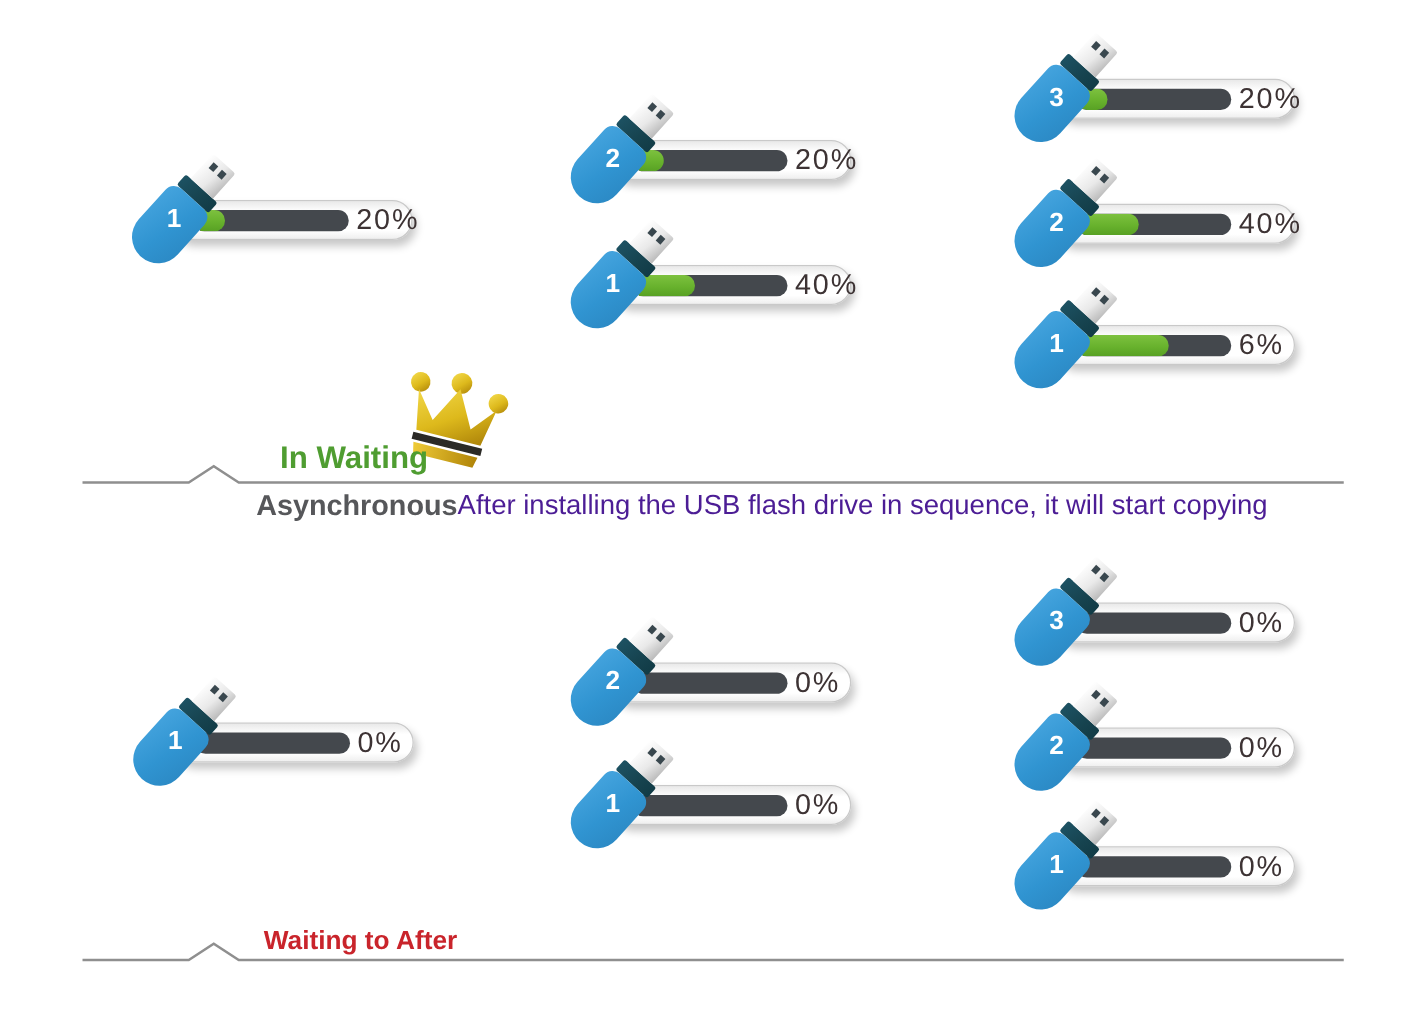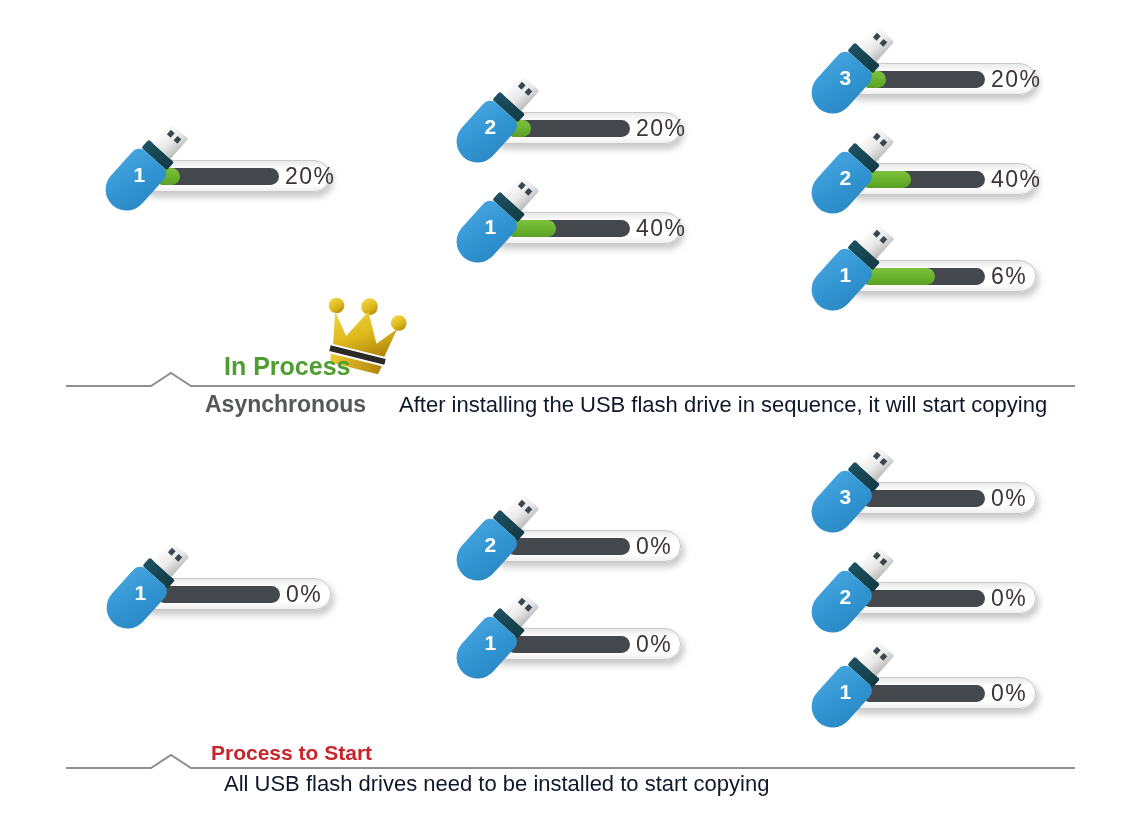--- a/index.html
+++ b/index.html
@@ -56,25 +56,25 @@
   }
 
   
   .divider { position:absolute; left:0; width:1140px; height:24px; }
 
   
   .status { position:absolute; font-weight:bold; white-space:nowrap; }
   .status-green { left:224px; top:352px; font-size:25px; color:#4F9D31; }
   .status-red   { left:211px; top:741px; font-size:21px; color:#C9242B; }
 
-  .caption { position:absolute; display:flex; align-items:center; gap:22px; white-space:nowrap; }
+  .caption { position:absolute; display:flex; align-items:flex-start; gap:0; white-space:nowrap; }
   .caption-async { left:205px; top:391px; }
   .caption-sync  { left:213px; top:771px; }
   .caption .head { font-size:23px; font-weight:bold; color:#56575A; }
-  .caption .desc { font-size:22px; color:#0f172a;margin-left:11px; }
+  .caption .desc { font-size:22px; color:#4c1d95; }
 
   .crown { position:absolute; left:318px; top:296px; width:88px; height:82px;
            transform:rotate(14deg); }
 </style>
 </head>
 <body>
 
 <div class="canvas">
 
   <div class="usb-row" style="left:99px;top:124px;">
@@ -216,21 +216,21 @@
       </linearGradient>
     </defs>
     <circle cx="12" cy="15" r="8" fill="url(#gold)"></circle>
     <circle cx="45" cy="8" r="8.5" fill="url(#gold)"></circle>
     <circle cx="78" cy="17" r="8" fill="url(#gold)"></circle>
     <path d="M12 21 L29 43 L45 13 L61 43 L78 23 L72 54 L18 54 Z" fill="url(#gold)"></path>
     <polygon points="16,56 74,56 74,62 16,62" fill="#2B2A26"></polygon>
     <polygon points="18,64 72,64 70,73 20,73" fill="url(#gold2)"></polygon>
   </svg>
 
-  <div class="status status-green">In Process</div>
+  <div class="status status-green">In Waiting</div>
 
   <svg class="divider" style="top:366px;" viewBox="0 0 1140 24">
     <polyline points="66,20 151,20 171,7 191,20 1075,20" fill="none" stroke="#8F8F8F" stroke-width="2"></polyline>
   </svg>
 
   <div class="caption caption-async">
     <span class="head">Asynchronous</span>
     <span class="desc">After installing the USB flash drive in sequence, it will start copying</span>
   </div>
 
@@ -353,23 +353,22 @@
             <i class="hole"></i>
           </div>
         <div class="collar"></div>
         <div class="drive-body">
           <span class="num">1</span>
         </div>
       </div>
     </div>
   </div>
 
-  <div class="status status-red">Process to Start</div>
+  <div class="status status-red">Waiting to After</div>
 
   <svg class="divider" style="top:748px;" viewBox="0 0 1140 24">
     <polyline points="66,20 151,20 171,7 191,20 1075,20" fill="none" stroke="#8F8F8F" stroke-width="2"></polyline>
   </svg>
 
   <div class="caption caption-sync">
-    <span class="desc">All USB flash drives need to be installed to start copying</span>
   </div>
 
 </div>
 
 </body></html>

